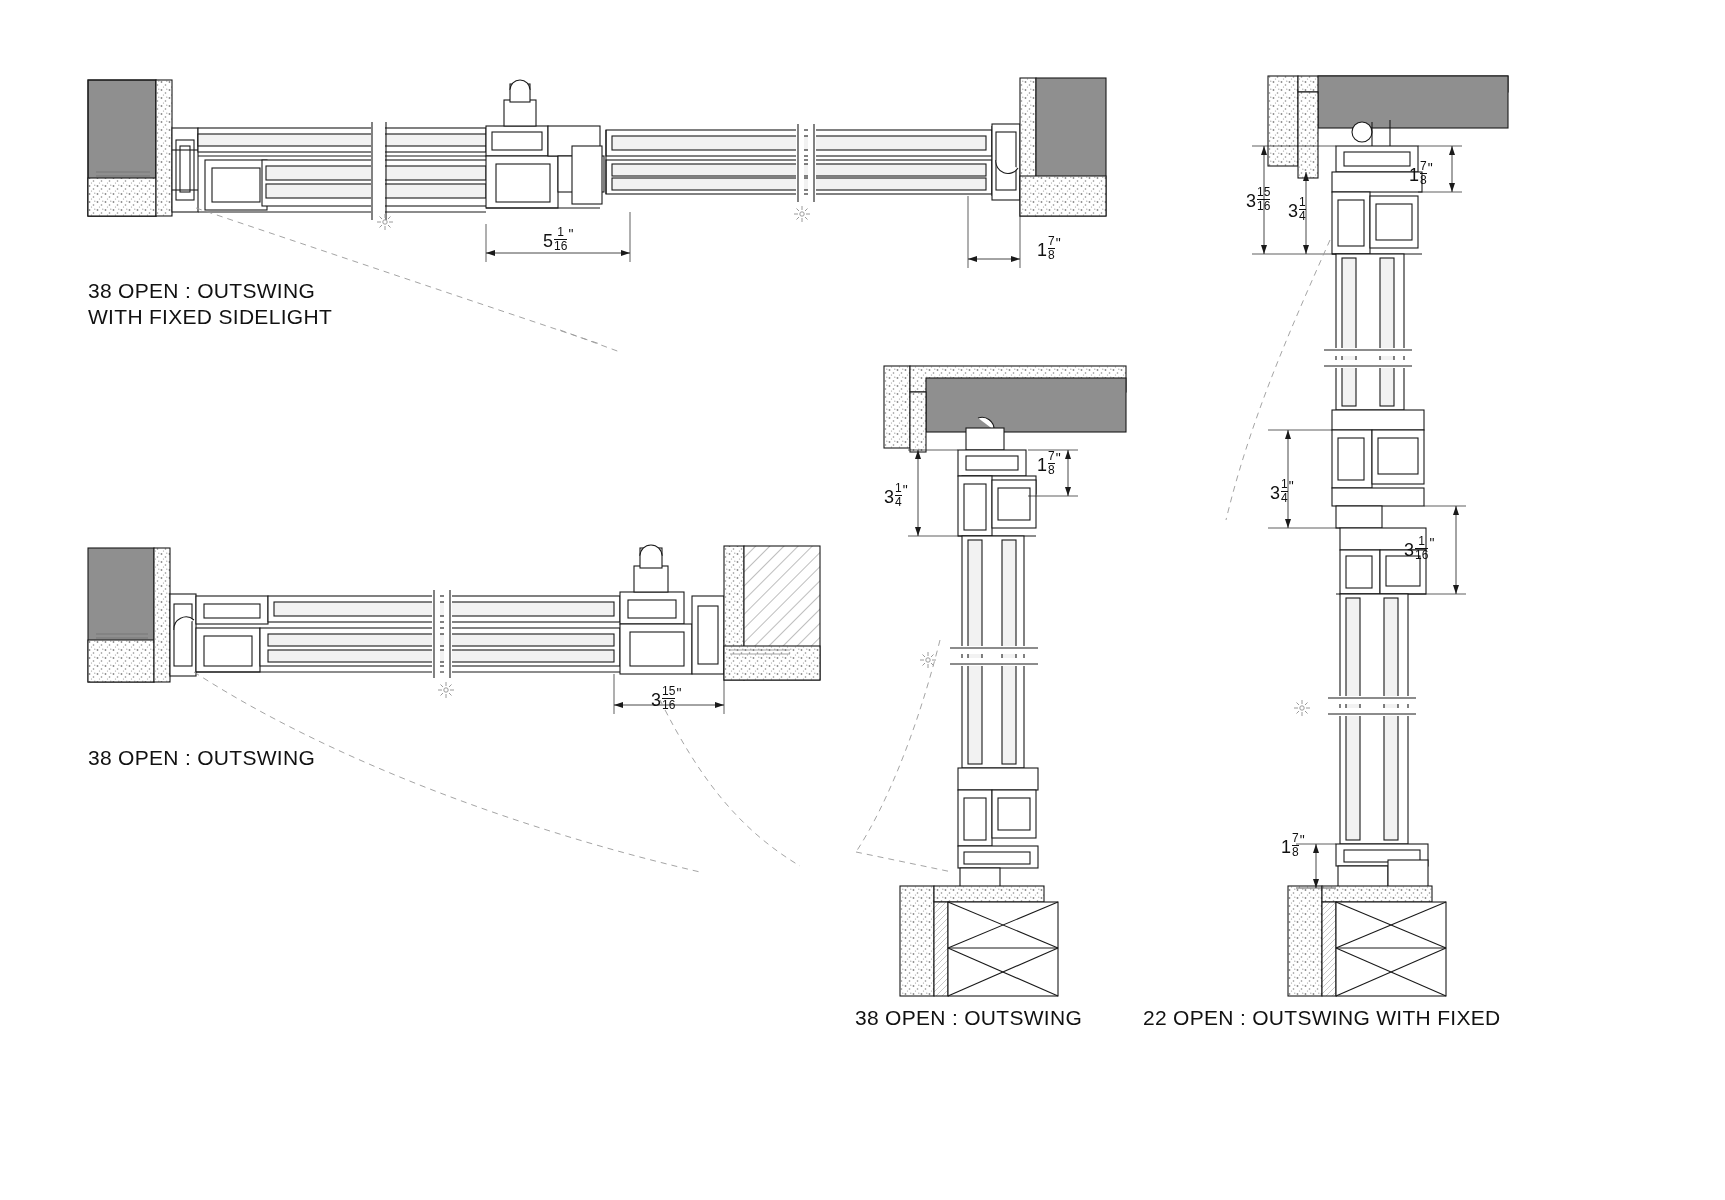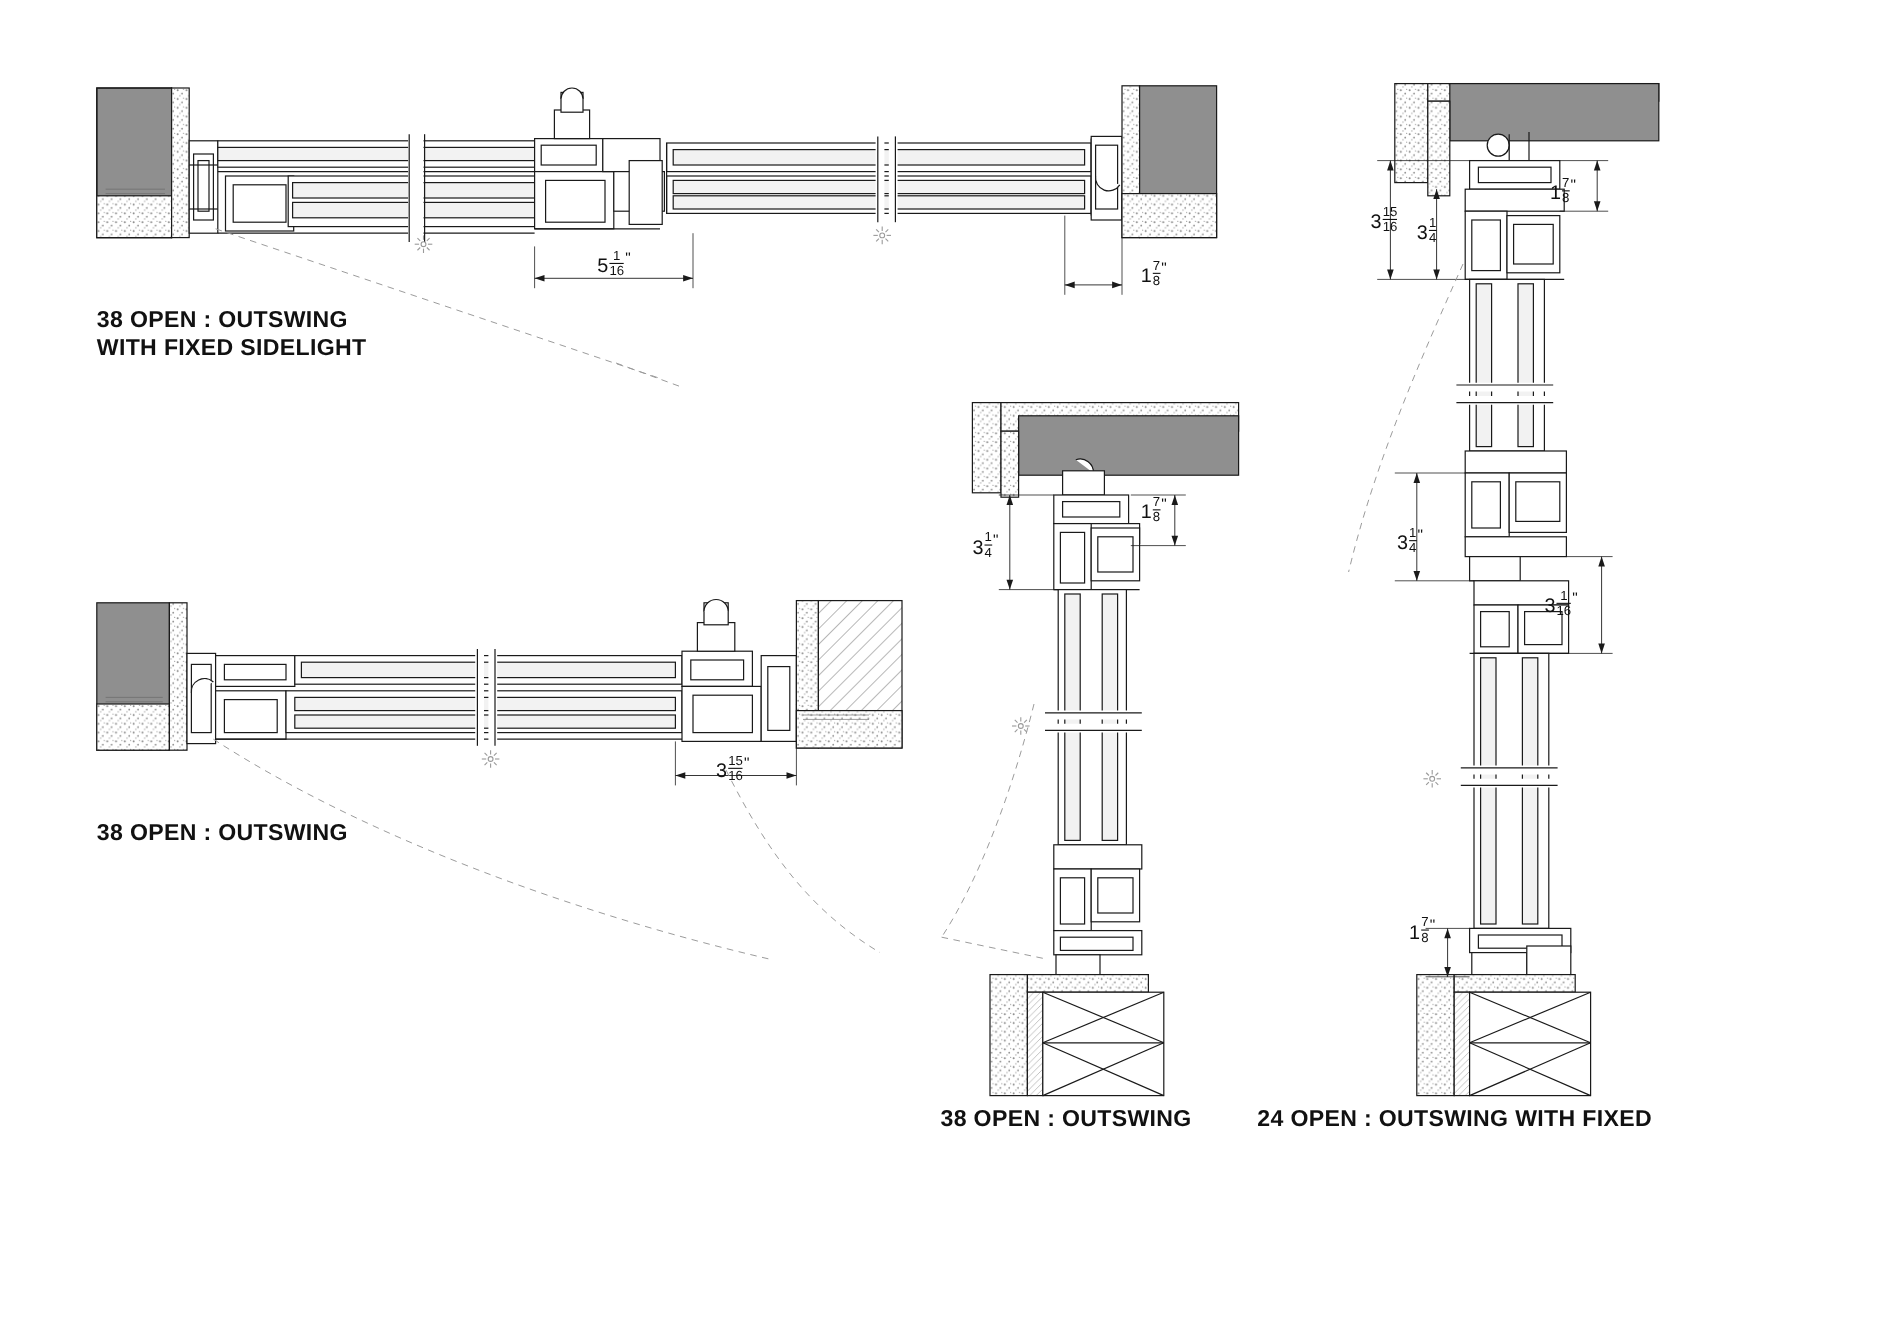--- a/index.html
+++ b/index.html
@@ -1,20 +1,20 @@
 <!DOCTYPE html>
 <html><head>
 <meta charset="utf-8">
 <style>
   html,body{margin:0;padding:0;background:#ffffff;}
   body{width:1725px;height:1200px;position:relative;font-family:"Liberation Sans",sans-serif;color:#111;overflow:hidden;}
   .canvas{position:absolute;left:0;top:0;width:1725px;height:1200px;}
   svg{position:absolute;left:0;top:0;width:1725px;height:1200px;}
 
-  .label{position:absolute;font-weight:bold;font-size:21px;letter-spacing:0.3px;color:#111;white-space:pre;line-height:1.25;}
+  .label{position:absolute;font-weight:normal;font-size:21px;letter-spacing:0.3px;color:#111;white-space:pre;line-height:1.25;}
 
   .dim{position:absolute;font-size:16px;color:#111;white-space:nowrap;font-family:"Liberation Sans",sans-serif;}
   .dim .whole{font-size:18px;}
   .frac{display:inline-block;vertical-align:-0.15em;text-align:center;line-height:1;margin:0 1px;}
   .frac .num{display:block;font-size:12px;line-height:1.05;}
   .frac .den{display:block;font-size:12px;line-height:1.05;border-top:1px solid #111;}
   .inch{font-size:14px;vertical-align:top;}
 </style>
 </head>
 <body>
@@ -362,21 +362,21 @@
       <use href="#northmark" x="1302" y="708"></use>
     </g>
 
   </g>
 </svg>
 
 <div class="label" style="left:88px; top:278px;">38 OPEN : OUTSWING
 WITH FIXED SIDELIGHT</div>
 <div class="label" style="left:88px; top:745px;">38 OPEN : OUTSWING</div>
 <div class="label" style="left:855px; top:1005px;">38 OPEN : OUTSWING</div>
-<div class="label" style="left:1143px; top:1005px;">24 OPEN : OUTSWING WITH FIXED</div>
+<div class="label" style="left:1143px; top:1005px;">22 OPEN : OUTSWING WITH FIXED</div>
 
 <div class="dim" style="left:543px; top:226px;">
   <span class="whole">5</span><span class="frac"><span class="num">1</span><span class="den">16</span></span><span class="inch">"</span>
 </div>
 
 <div class="dim" style="left:1037px; top:235px;">
   <span class="whole">1</span><span class="frac"><span class="num">7</span><span class="den">8</span></span><span class="inch">"</span>
 </div>
 
 <div class="dim" style="left:651px; top:685px;">

